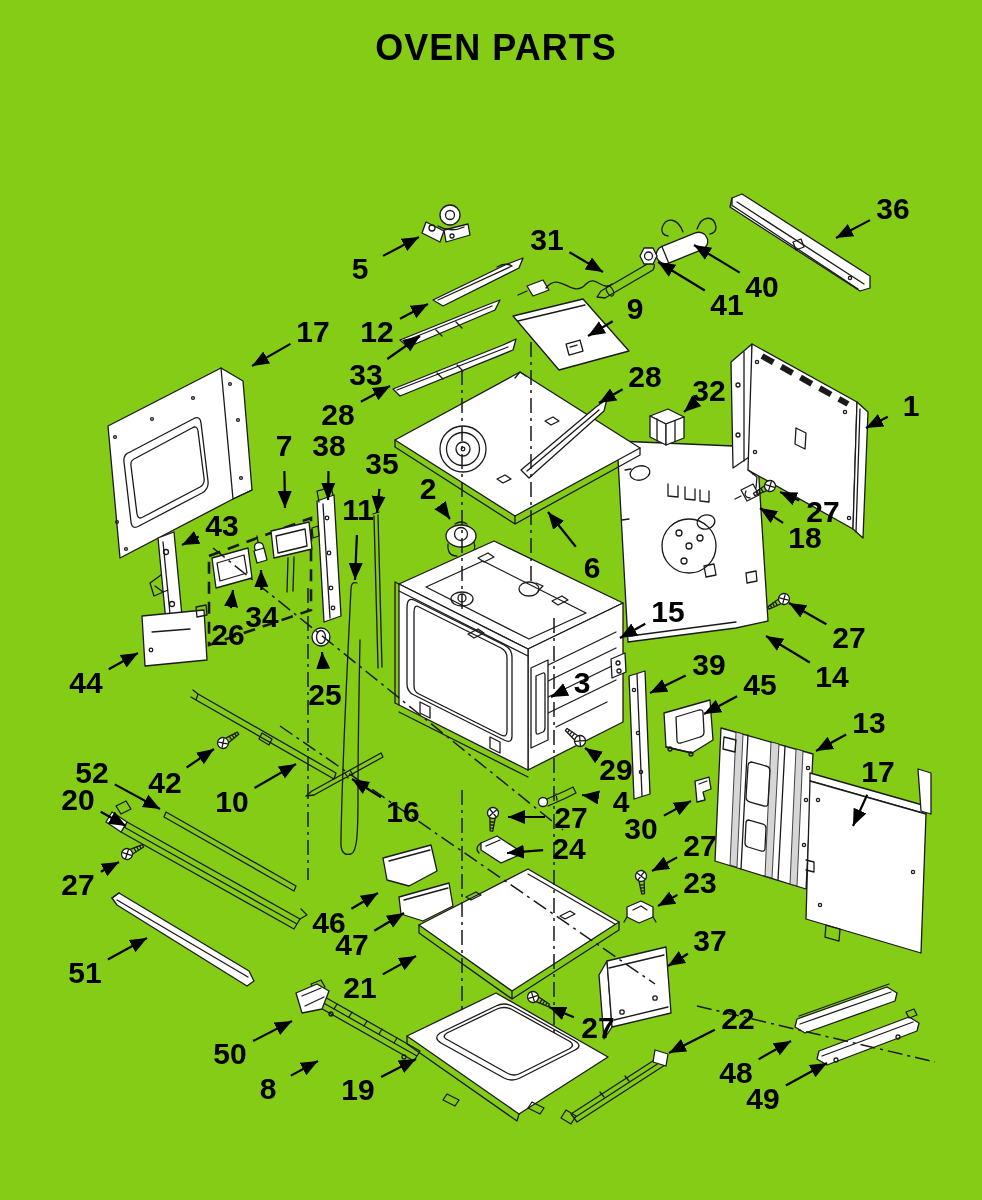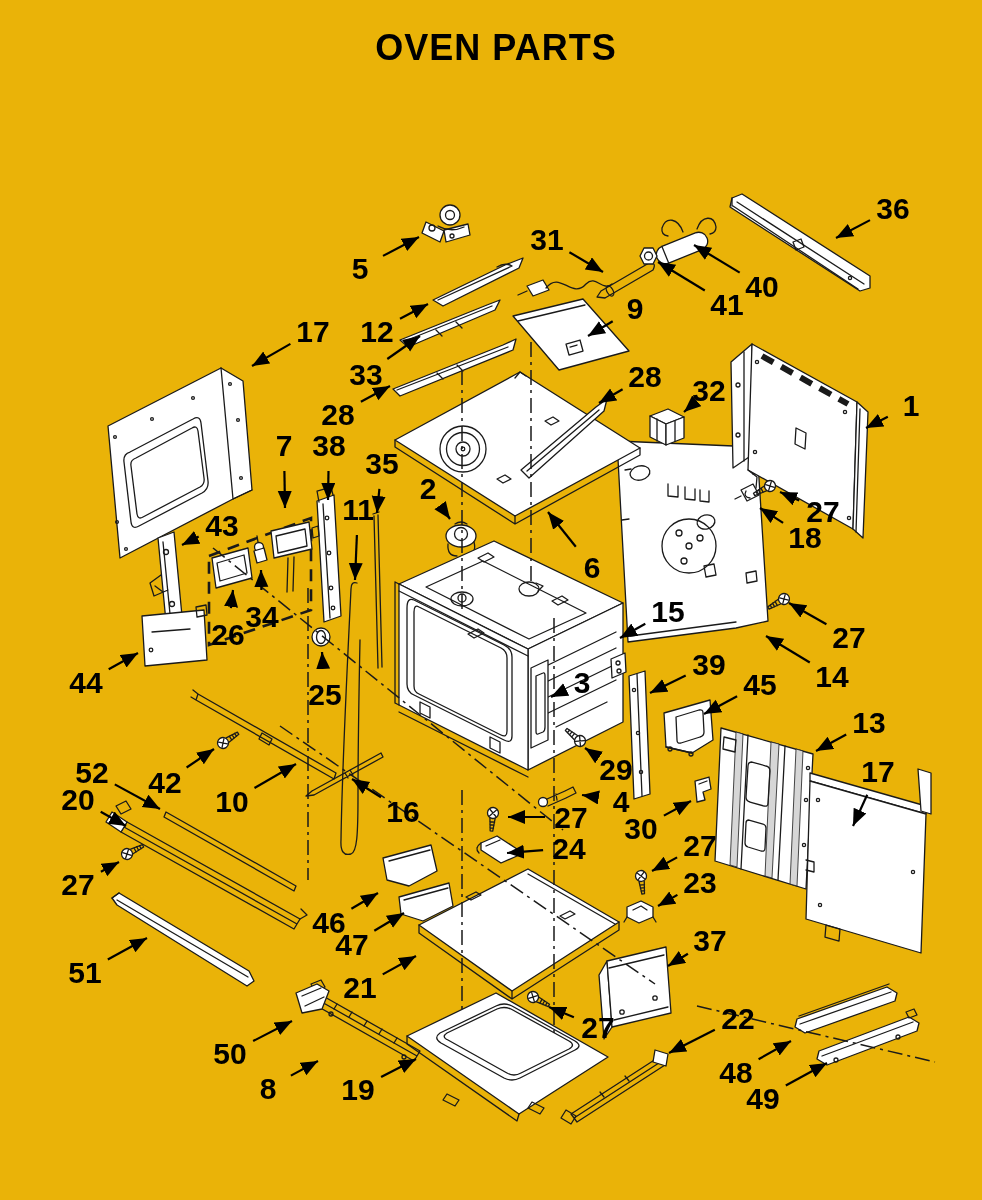--- a/index.html
+++ b/index.html
@@ -1,16 +1,16 @@
 <!DOCTYPE html>
 <html><head>
 <meta charset="utf-8">
 <style>
   html,body{margin:0;padding:0;background:#ffffff;}
-  .stage{position:relative;width:982px;height:1200px;background:#eab308;overflow:hidden;}
+  .stage{position:relative;width:982px;height:1200px;background:#84cc16;overflow:hidden;}
   svg{display:block;}
   .s{fill:none;stroke:#1a1a1a;stroke-width:1.3;stroke-linejoin:round;stroke-linecap:round;}
   .f{fill:#ffffff;stroke:#1a1a1a;stroke-width:1.3;stroke-linejoin:round;}
   .g{fill:#d6d6d6;stroke:#1a1a1a;stroke-width:.8;}
   .dash{fill:none;stroke:#1a1a1a;stroke-width:2.6;stroke-dasharray:12 8;}
   .dd{fill:none;stroke:#1a1a1a;stroke-width:1.5;stroke-dasharray:15 5 3 5;}
   .hl{stroke:#1a1a1a;stroke-width:6;stroke-dasharray:13 9;}
   .leader{stroke:#000;stroke-width:2.2;fill:none;}
   .lbl{font:bold 30px "Liberation Sans",sans-serif;fill:#000;text-anchor:middle;dominant-baseline:central;}
   .title{font:bold 36px "Liberation Sans",sans-serif;fill:#000;text-anchor:middle;letter-spacing:1px;}

